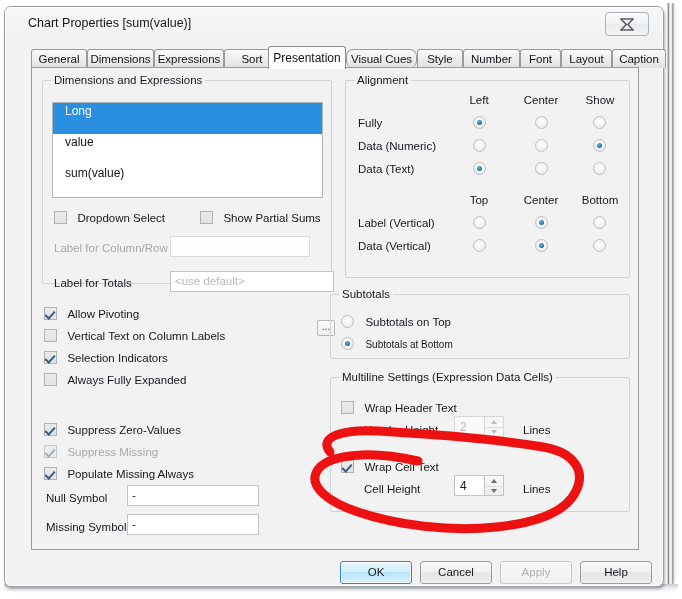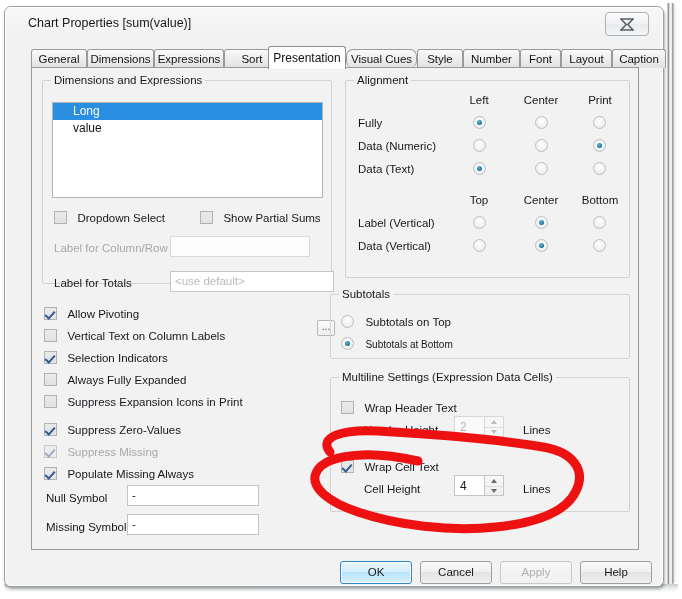--- a/index.html
+++ b/index.html
@@ -138,22 +138,22 @@
   #dimlist {
     position: absolute;
     left: 9px; top: 21px;
     width: 271px; height: 96px;
     background: #ffffff;
     border: 1px solid #b4b4b4;
     box-sizing: border-box;
     overflow: hidden;
   }
   .listitem {
-    height: 17px; line-height: 17px;
-    padding-left: 20px;
+    height: 31px; line-height: 17px;
+    padding-left: 12px;
     font-size: 12px;
     color: #111316;
     white-space: nowrap;
     cursor: default;
   }
   .listitem.selected { background: #2a8fe0; color: #ffffff; }
 
   
   .cb {
     position: relative;
@@ -342,20 +342,21 @@
     </div>
 
     <div id="tabpage">
 
       <div class="group" style="left:10px;top:12px;width:290px;height:204px;">
         <div class="group-title">Dimensions and Expressions</div>
 
         <div id="dimlist">
           <div class="listitem selected">Long</div>
           <div class="listitem">value</div>
+          <div class="listitem">sum(value)</div>
         </div>
 
         <div style="position:absolute;left:11px;top:127px;">
           <span class="cb"></span>
           <span style="font-size:11.5px;color:#15181c;margin-left:6px;">Dropdown Select</span>
         </div>
 
         <div style="position:absolute;left:157px;top:127px;">
           <span class="cb"></span>
           <span style="font-size:11.5px;color:#15181c;margin-left:6px;">Show Partial Sums</span>
@@ -367,21 +368,21 @@
         <div class="row-label" style="left:11px;top:196px;">Label for Totals</div>
         <div class="tinput" id="totals-input" style="left:127px;top:190px;width:164px;height:21px;">&lt;use default&gt;</div>
       </div>
       <div id="totals-browse">...</div>
 
       <div class="group" style="left:313px;top:12px;width:285px;height:198px;">
         <div class="group-title">Alignment</div>
 
         <div class="hdr-col" style="left:113px;top:13px;width:40px;">Left</div>
         <div class="hdr-col" style="left:172px;top:13px;width:46px;">Center</div>
-        <div class="hdr-col" style="left:233px;top:13px;width:42px;">Print</div>
+        <div class="hdr-col" style="left:233px;top:13px;width:42px;">Show</div>
 
         <div class="row-label" style="left:12px;top:36px;">Fully</div>
         <div class="row-label" style="left:12px;top:59px;">Data (Numeric)</div>
         <div class="row-label" style="left:12px;top:82px;">Data (Text)</div>
 
         <span class="rb checked" style="position:absolute;left:127px;top:35px;"></span>
         <span class="rb" style="position:absolute;left:189px;top:35px;"></span>
         <span class="rb" style="position:absolute;left:247px;top:35px;"></span>
 
         <span class="rb" style="position:absolute;left:127px;top:58px;"></span>
@@ -416,24 +417,20 @@
         <span class="cb"></span>
         <span style="font-size:11.5px;color:#15181c;margin-left:6px;">Vertical Text on Column Labels</span>
       </div>
       <div style="position:absolute;left:12px;top:280px;">
         <span class="cb checked"></span>
         <span style="font-size:11.5px;color:#15181c;margin-left:6px;">Selection Indicators</span>
       </div>
       <div style="position:absolute;left:12px;top:302px;">
         <span class="cb"></span>
         <span style="font-size:11.5px;color:#15181c;margin-left:6px;">Always Fully Expanded</span>
-      </div>
-      <div style="position:absolute;left:12px;top:324px;">
-        <span class="cb"></span>
-        <span style="font-size:11.5px;color:#15181c;margin-left:6px;">Suppress Expansion Icons in Print</span>
       </div>
       <div style="position:absolute;left:12px;top:352px;">
         <span class="cb checked"></span>
         <span style="font-size:11.5px;color:#15181c;margin-left:6px;">Suppress Zero-Values</span>
       </div>
       <div style="position:absolute;left:12px;top:374px;">
         <span class="cb dim checked"></span>
         <span style="font-size:11.5px;color:#a8a8a8;margin-left:6px;">Suppress Missing</span>
       </div>
       <div style="position:absolute;left:12px;top:396px;">

